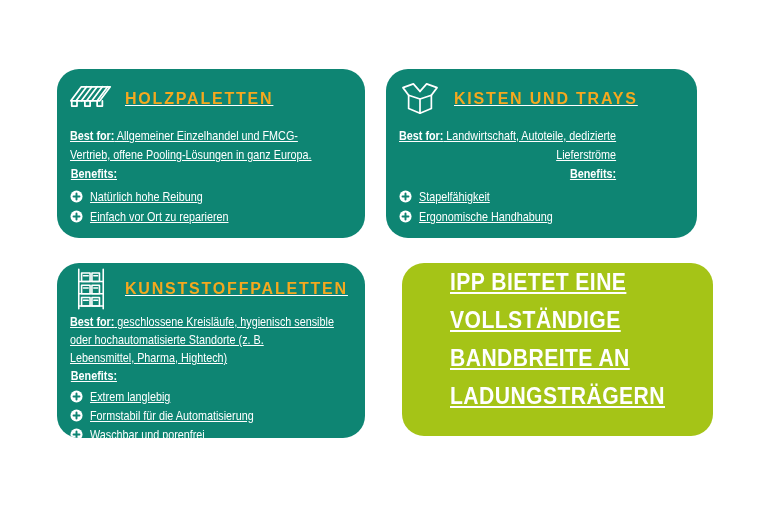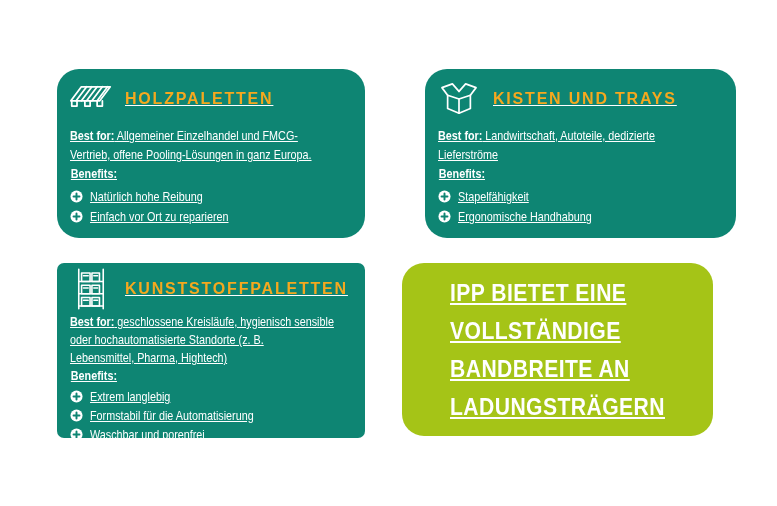--- a/index.html
+++ b/index.html
@@ -7,23 +7,23 @@
     --lime:#a5c417;
     --orange:#f5a81e;
     --white:#ffffff;
   }
   html,body{margin:0;padding:0;background:#fff;}
   body{font-family:"Liberation Sans", sans-serif;}
   .stage{position:relative;width:777px;height:506px;background:#fff;overflow:hidden;}
   .card{position:absolute;border-radius:22px;color:#fff;box-sizing:border-box;overflow:hidden;text-decoration:underline;}
   .teal{background:var(--teal);}
   #card-holz{left:57px;top:69px;width:308px;height:169px;padding:10px 8px 8px 12px;}
-  #card-kisten{left:425px;top:69px;width:311px;height:169px;padding:10px 8px 0 12px;}
-  #card-kunststoff{left:57px;top:263px;width:308px;height:175px;padding:4px 8px 6px 12px;border-radius:7px;}
-  #card-cta{left:402px;top:263px;width:311px;height:173px;background:var(--lime);display:flex;align-items:center;}
+  #card-kisten{left:386px;top:69px;width:311px;height:169px;padding:10px 8px 0 12px;text-align:right;}
+  #card-kunststoff{left:57px;top:263px;width:308px;height:175px;padding:4px 8px 6px 12px;}
+  #card-cta{left:402px;top:263px;width:311px;height:173px;background:var(--lime);display:flex;}
 
   .card-header{display:flex;align-items:center;gap:12px;min-height:40px;}
   .icon-wrap{width:44px;display:flex;justify-content:center;align-items:center;flex:0 0 44px;}
   .card-title{color:var(--orange);font-weight:bold;font-size:16px;letter-spacing:1.8px;white-space:nowrap;}
 
   .scx{display:block;width:max-content;transform:scaleX(0.83);transform-origin:0 0;white-space:pre-line;}
   .bestfor{font-size:13px;line-height:19px;margin:7px 0 0 1px;}
   .tight .bestfor{font-size:13px;line-height:18px;margin-top:2px;}
   .bestfor strong{font-weight:bold;}
   .benefits-label{font-weight:bold;font-size:13px;line-height:19px;margin-left:1px;}

